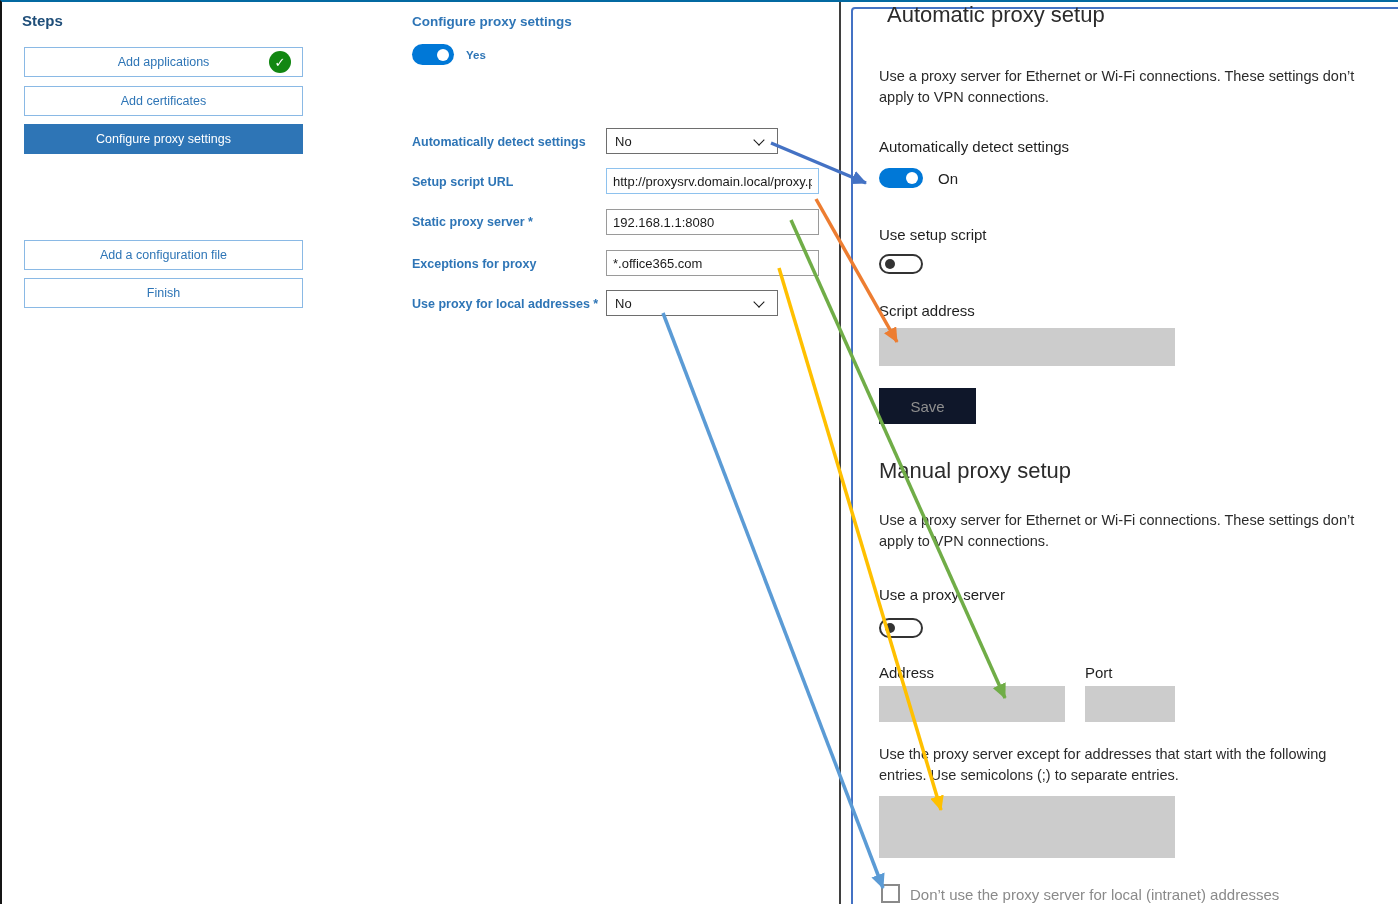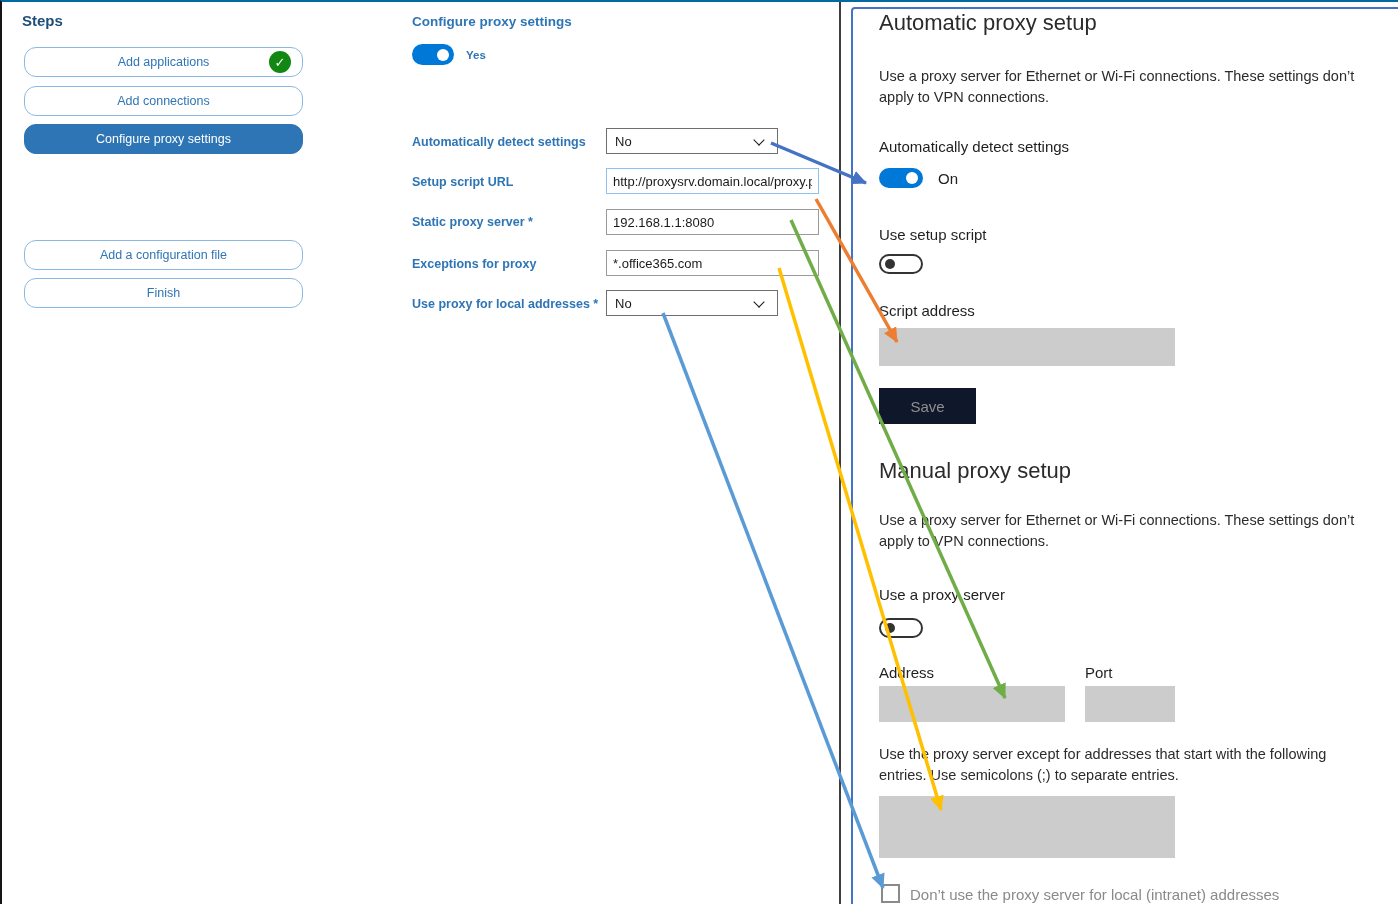--- a/index.html
+++ b/index.html
@@ -6,21 +6,21 @@
   html,body { background:#fff; }
   body { font-family:"Liberation Sans","DejaVu Sans",sans-serif; }
   #screen {
     position:relative; width:1398px; height:904px; overflow:hidden;
     background:#fff; border-top:2px solid #0369a1; border-left:2px solid #151515;
   }
   
   .steps-title { position:absolute; left:20px; top:10px; font-size:15px; font-weight:700; color:#1f4e79; }
   .step-btn {
     position:absolute; left:22px; width:279px; height:30px;
-    border:1.5px solid #8ab9e5; border-radius:12px; background:#fff;
+    border:1.5px solid #8ab9e5; border-radius:0; background:#fff;
     color:#2e75b6; font-size:12.5px; display:flex; align-items:center; justify-content:center;
     cursor:pointer;
   }
   .step-btn.selected { background:#2e75b6; border-color:#2e75b6; color:#fff; }
   .badge {
     position:absolute; right:11px; top:3px; width:22px; height:22px; border-radius:50%;
     background:#128712; color:#fff; font-size:13px; font-weight:700;
     display:flex; align-items:center; justify-content:center;
   }
   
@@ -75,21 +75,21 @@
 
 <div id="screen">
 
   <div class="steps-title">Steps</div>
 
   <div class="step-btn" style="top:45px;">
     <span>Add applications</span>
     <span class="badge">✓</span>
   </div>
   <div class="step-btn" style="top:84px;">
-    <span>Add connections</span>
+    <span>Add certificates</span>
   </div>
   <div class="step-btn selected" style="top:122px;">
     <span>Configure proxy settings</span>
   </div>
   <div class="step-btn" style="top:238px;">
     <span>Add a configuration file</span>
   </div>
   <div class="step-btn" style="top:276px;">
     <span>Finish</span>
   </div>
@@ -118,21 +118,21 @@
 
   <div class="fld-label" style="top:295px;">Use proxy for local addresses *</div>
   <div class="dd" style="top:288px;">
     <span>No</span>
     <span class="chevron"></span>
   </div>
 
   <div class="divider"></div>
   <div class="panel-border"></div>
 
-  <div class="h-light" style="top:8px;">Automatic proxy setup</div>
+  <div class="h-light" style="top:0;margin-left:8px;">Automatic proxy setup</div>
   <div class="para" style="top:64px; width:505px;">Use a proxy server for Ethernet or Wi-Fi connections. These settings don’t apply to VPN connections.</div>
 
   <div class="win-label" style="top:136px;">Automatically detect settings</div>
   <div class="toggle on tgl-win" style="left:877px; top:166px;">
     <span class="knob"></span>
   </div>
   <span class="tgl-label-win" style="left:936px; top:168px;">On</span>
 
   <div class="win-label" style="top:224px;">Use setup script</div>
   <div class="toggle off tgl-win" style="left:877px; top:252px;">

